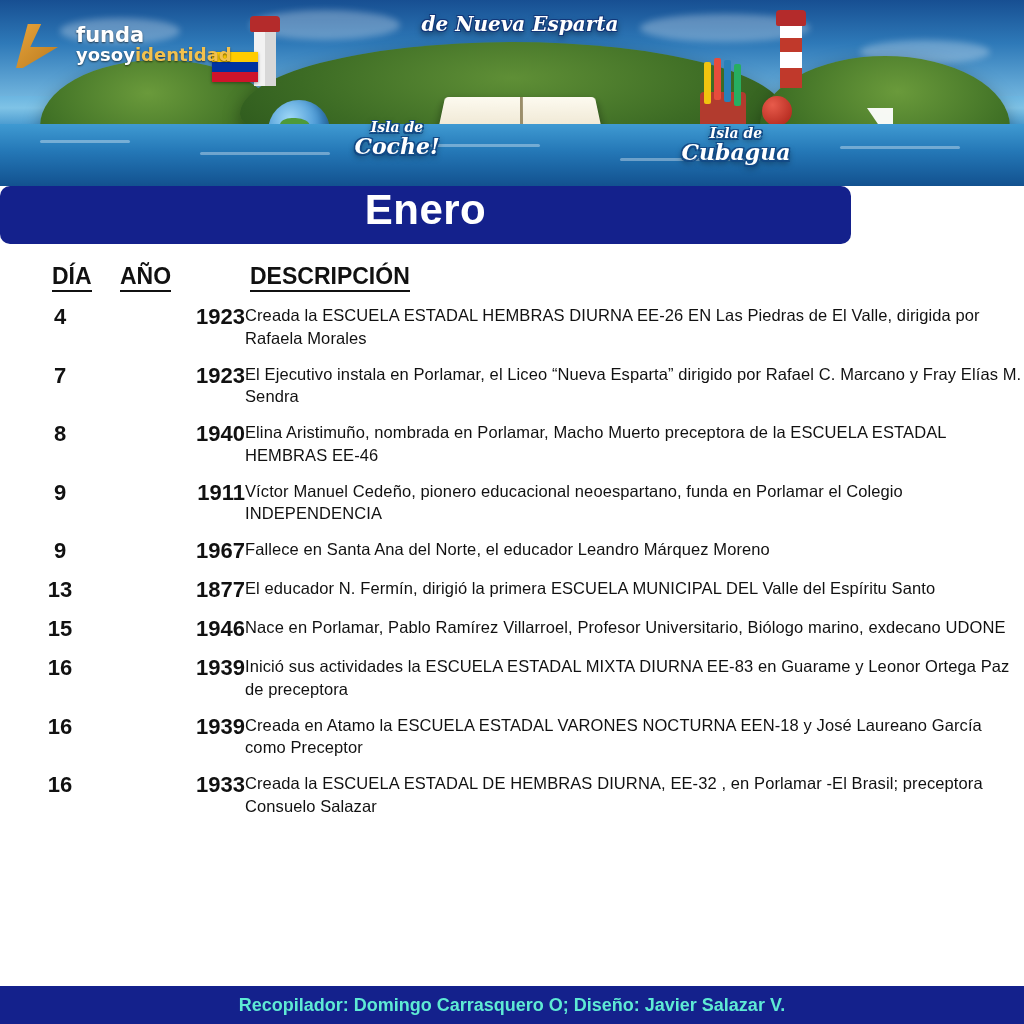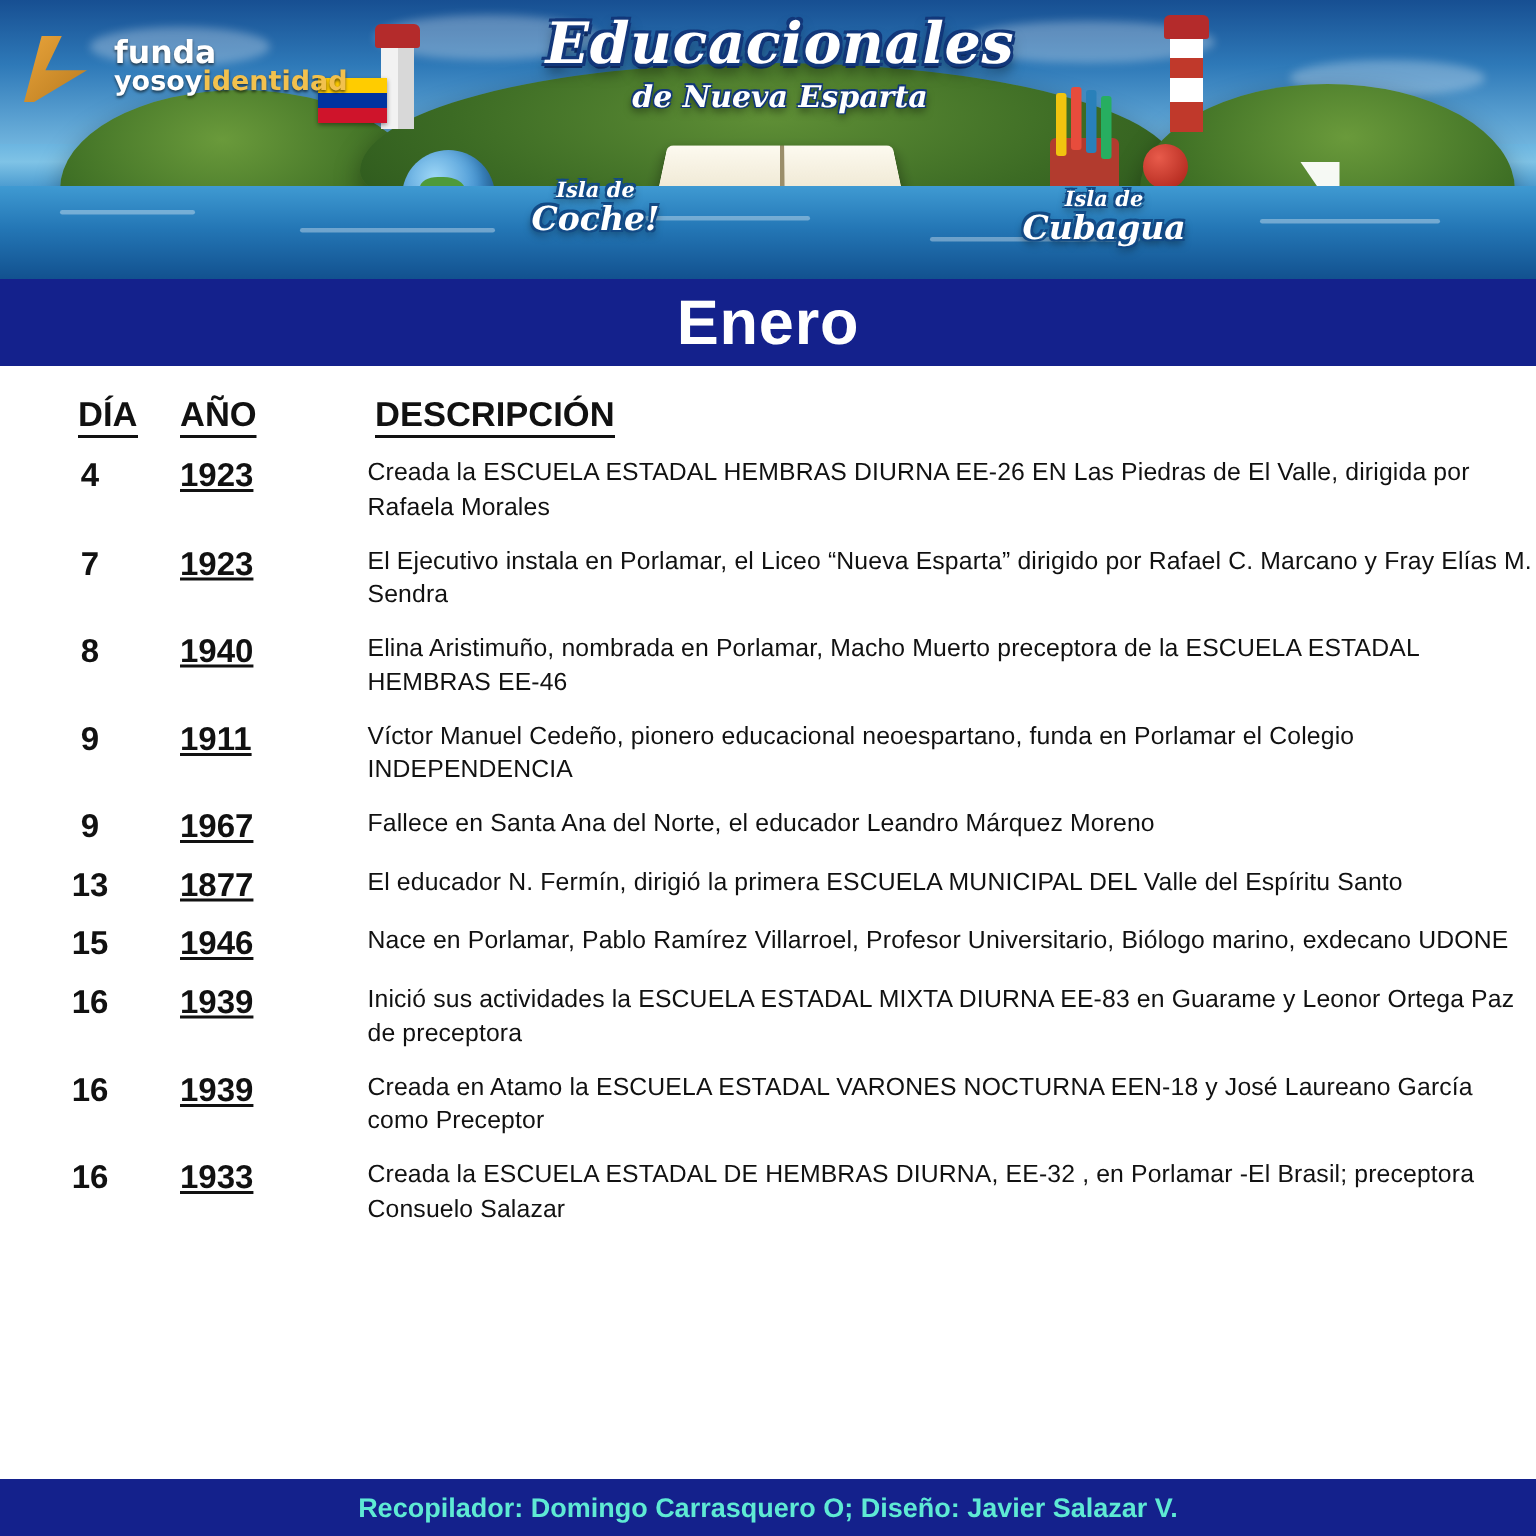--- a/index.html
+++ b/index.html
@@ -173,23 +173,23 @@
     position:absolute; z-index:6; text-align:center;
     font-family:"DejaVu Serif", serif; color:#ffffff; font-weight:bold; font-style:italic;
     text-shadow:-1.5px -1.5px 0 #124a86, 1.5px -1.5px 0 #124a86, -1.5px 1.5px 0 #124a86, 1.5px 1.5px 0 #124a86, 0 3px 6px rgba(0,0,0,.6);
     line-height:1.05;
   }
   .isle-label .small { font-size:14px; }
   .isle-label .big { font-size:22px; }
 
   
   .month-bar {
-    width:1024px; height:58px;
+    width:851px; height:58px;
     background:#14218c;
-    display:flex; align-items:center; justify-content:center;
+    display:flex; align-items:flex-start; justify-content:center;border-radius:10px;
   }
   .month-bar .month {
     color:#ffffff; font-size:42px; font-weight:bold;
     font-family:"Liberation Sans", sans-serif;
     letter-spacing:.5px;
   }
 
   
   .content { padding:18px 0 0 0; }
   table.efem {
@@ -218,21 +218,21 @@
   table.efem td {
     vertical-align:top;
     padding:4px 0 9px 0;
     font-family:"Liberation Sans", sans-serif;
     color:#111111;
   }
   td.dia {
     text-align:center; font-size:22px; font-weight:bold; padding-right:12px;
   }
   td.ano {
-    text-align:left; font-size:22px; font-weight:bold;text-decoration:underline;
+    text-align:right; font-size:22px; font-weight:bold;
   }
   td.ano.small { font-size:17px; }
   td.desc {
     font-size:16.5px; line-height:1.38; padding-left:5px; padding-right:46px;
     letter-spacing:.1px;
   }
 
   
   .footer {
     position:absolute; left:0; bottom:0; width:1024px; height:38px;
@@ -288,21 +288,20 @@
     <div class="logo-mark"></div>
     <div class="logo-text">
       <div class="l1">funda</div>
       <div class="l2">
         <span>yosoy</span><b>identidad</b>
       </div>
     </div>
   </div>
 
   <div class="title-block">
-    <div class="title-2">Educacionales</div>
     <div class="title-3">de Nueva Esparta</div>
   </div>
 
 
   <div class="isle-label" style="left:332px; top:120px; width:130px;">
     <div class="small">Isla de</div>
     <div class="big">Coche!</div>
   </div>
   <div class="isle-label" style="left:666px; top:126px; width:140px;">
     <div class="small">Isla de</div>

